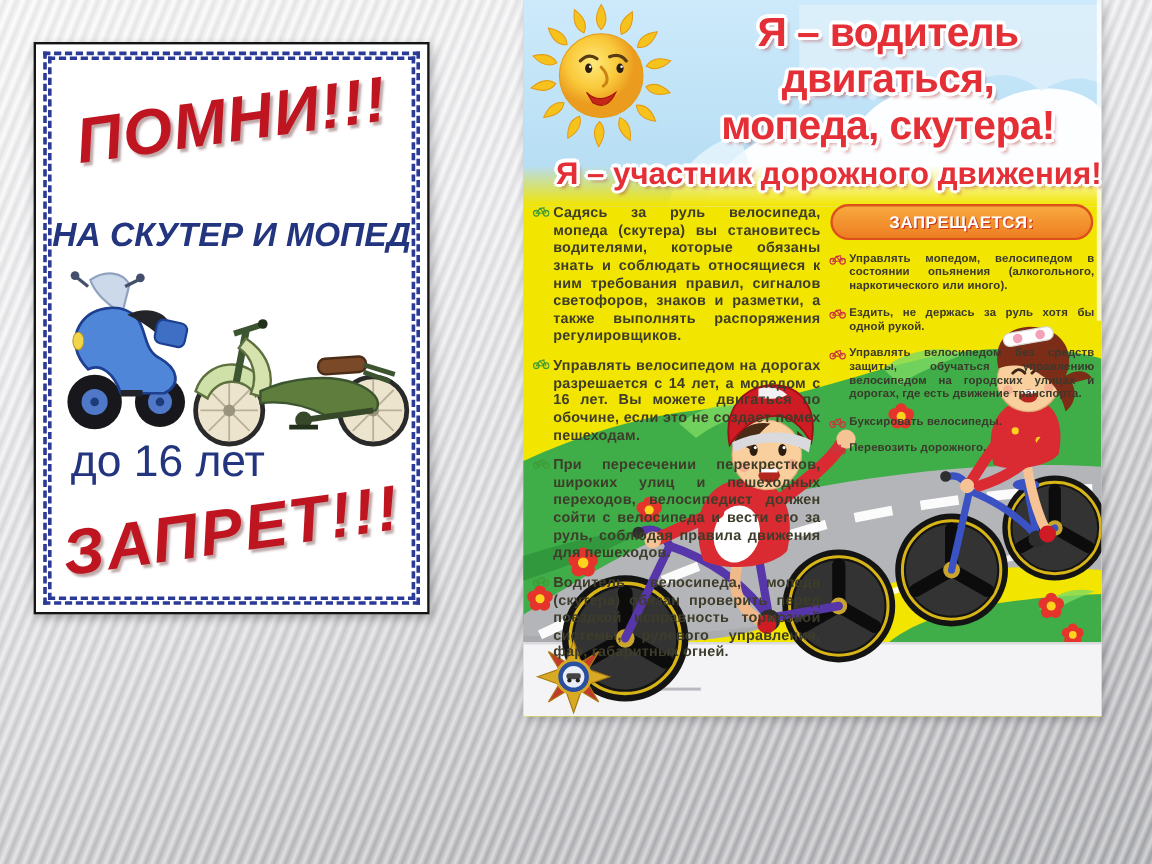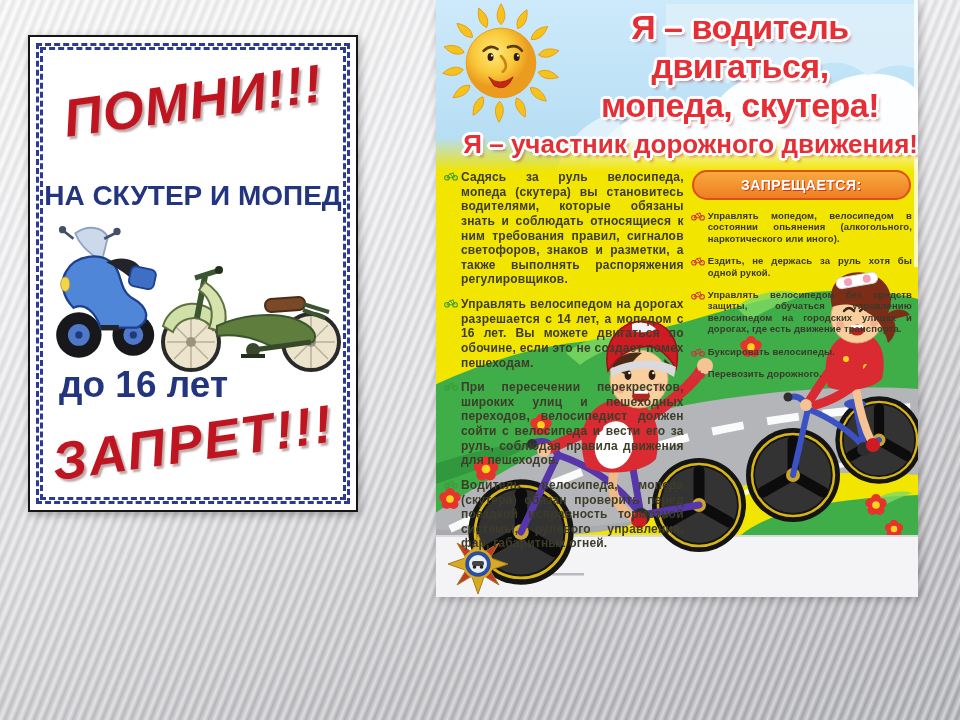--- a/index.html
+++ b/index.html
@@ -12,24 +12,24 @@
 
   
   .poster-left{position:absolute;left:28px;top:35px;width:330px;height:477px;background:#fff;
     border:2px solid #141414;box-sizing:border-box;padding:6px;box-shadow:2px 3px 8px rgba(40,40,45,.35);}
   .pl-chain{height:100%;box-sizing:border-box;border:3px dashed #2b3a96;padding:1px;}
   .pl-chain-inner{height:100%;box-sizing:border-box;border:3px dashed #2b3a96;position:relative;overflow:hidden;}
   .pl-title{position:absolute;top:20px;left:0;right:0;text-align:center;
     font-size:53px;font-weight:bold;font-style:italic;color:#bf1520;letter-spacing:1px;
     transform:rotate(-8deg);text-shadow:2px 3px 2px rgba(70,0,0,.35);white-space:nowrap;}
   .pl-sub{position:absolute;top:130px;left:0;right:0;text-align:center;
-    font-size:28px;font-weight:bold;color:#23357e;white-space:nowrap;}
+    font-size:28px;font-weight:bold;color:#23357e;white-space:nowrap;font-style:italic;}
   .pl-scooter{position:absolute;left:5px;top:168px;}
   .pl-moped{position:absolute;left:110px;top:214px;}
-  .pl-age{position:absolute;top:314px;left:16px;font-size:37px;font-weight:bold;color:#23357e;white-space:nowrap;}
+  .pl-age{position:absolute;top:314px;left:16px;font-size:37px;font-weight:normal;color:#23357e;white-space:nowrap;}
   .pl-ban{position:absolute;top:362px;left:0;right:0;text-align:center;
     font-size:53px;font-weight:bold;font-style:italic;color:#bf1520;letter-spacing:2px;
     transform:rotate(-8deg);text-shadow:2px 3px 2px rgba(70,0,0,.35);white-space:nowrap;}
 
   
   .poster-right{position:absolute;left:436px;top:0;width:482px;height:597px;background:#f2e500;
     overflow:hidden;box-shadow:2px 2px 8px rgba(40,40,45,.3);}
   .poster-right::after{content:'';position:absolute;right:0;top:0;bottom:0;width:4px;background:rgba(255,255,255,.75);}
   .sky{position:absolute;top:0;left:0;right:0;height:172px;background:linear-gradient(#cdeafb,#b2dbf2);}
   .sky::after{content:'';position:absolute;left:0;right:0;bottom:0;height:34px;

